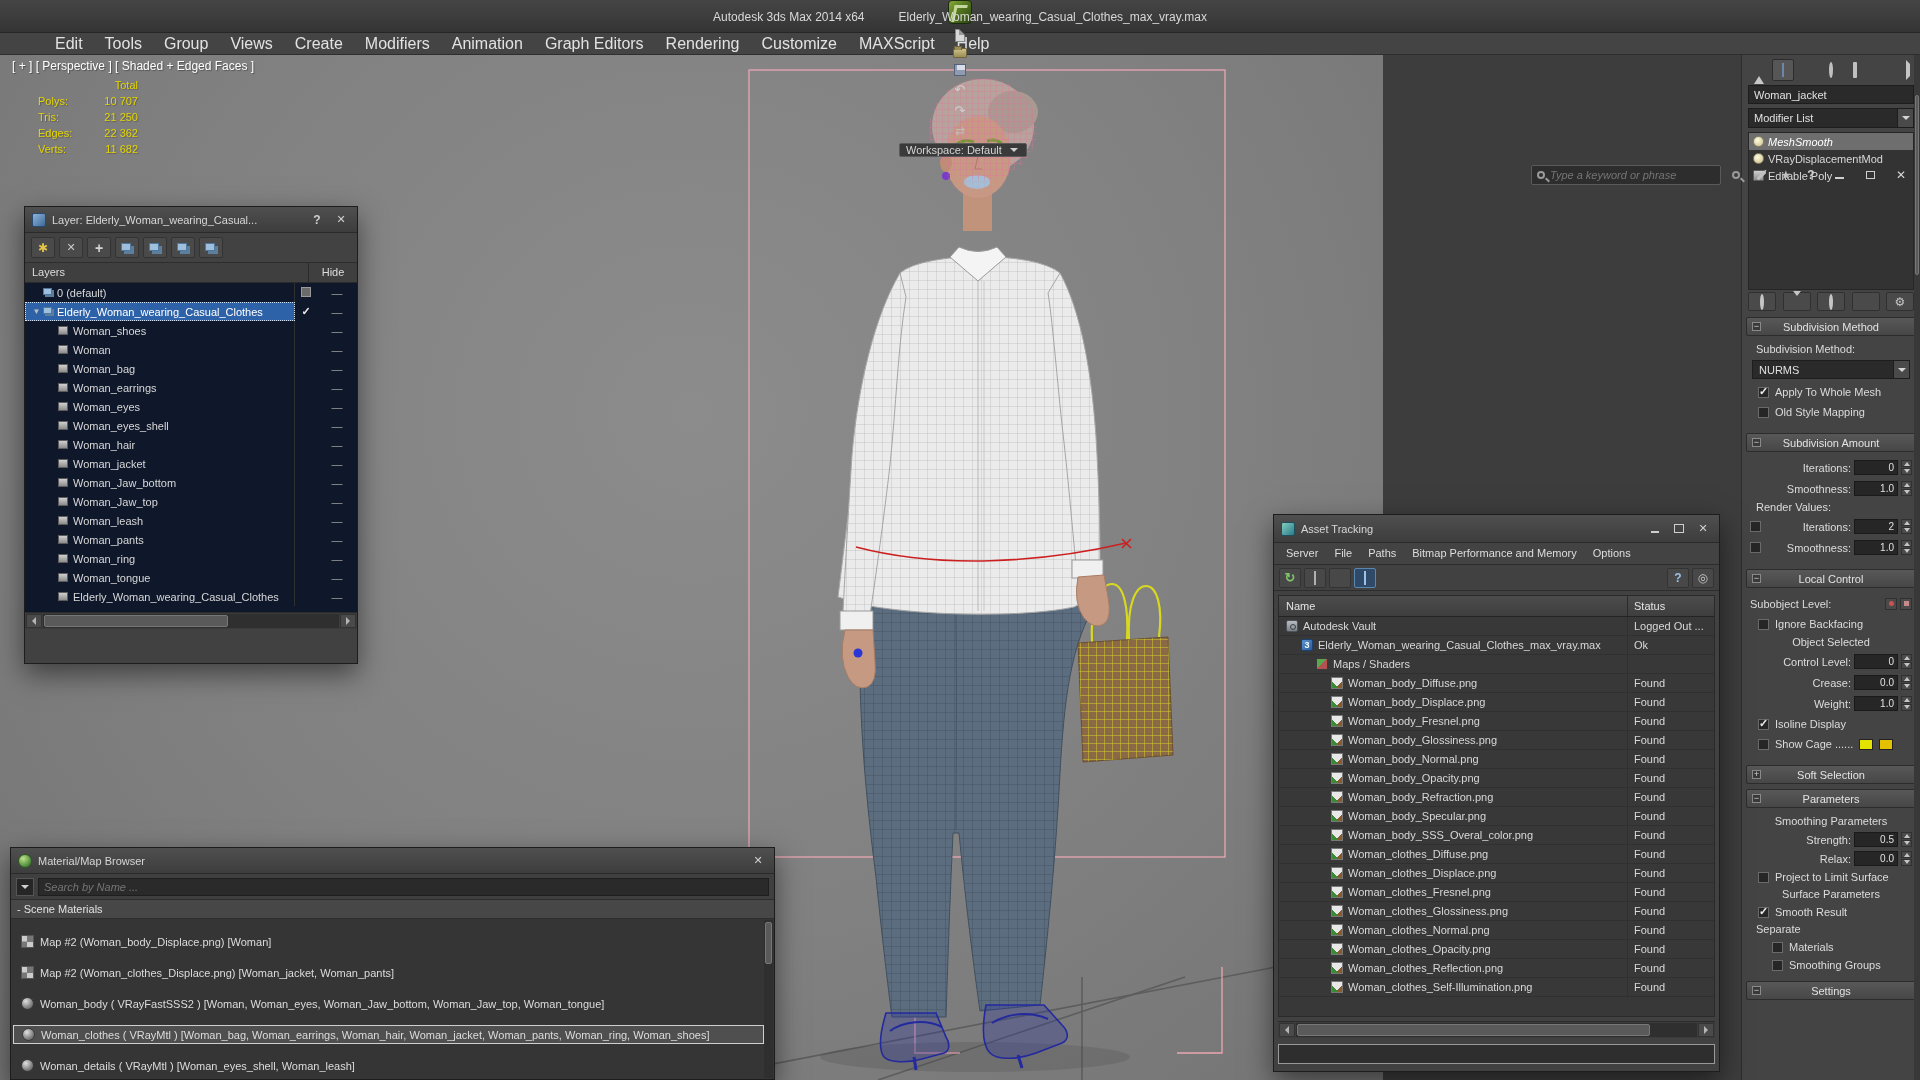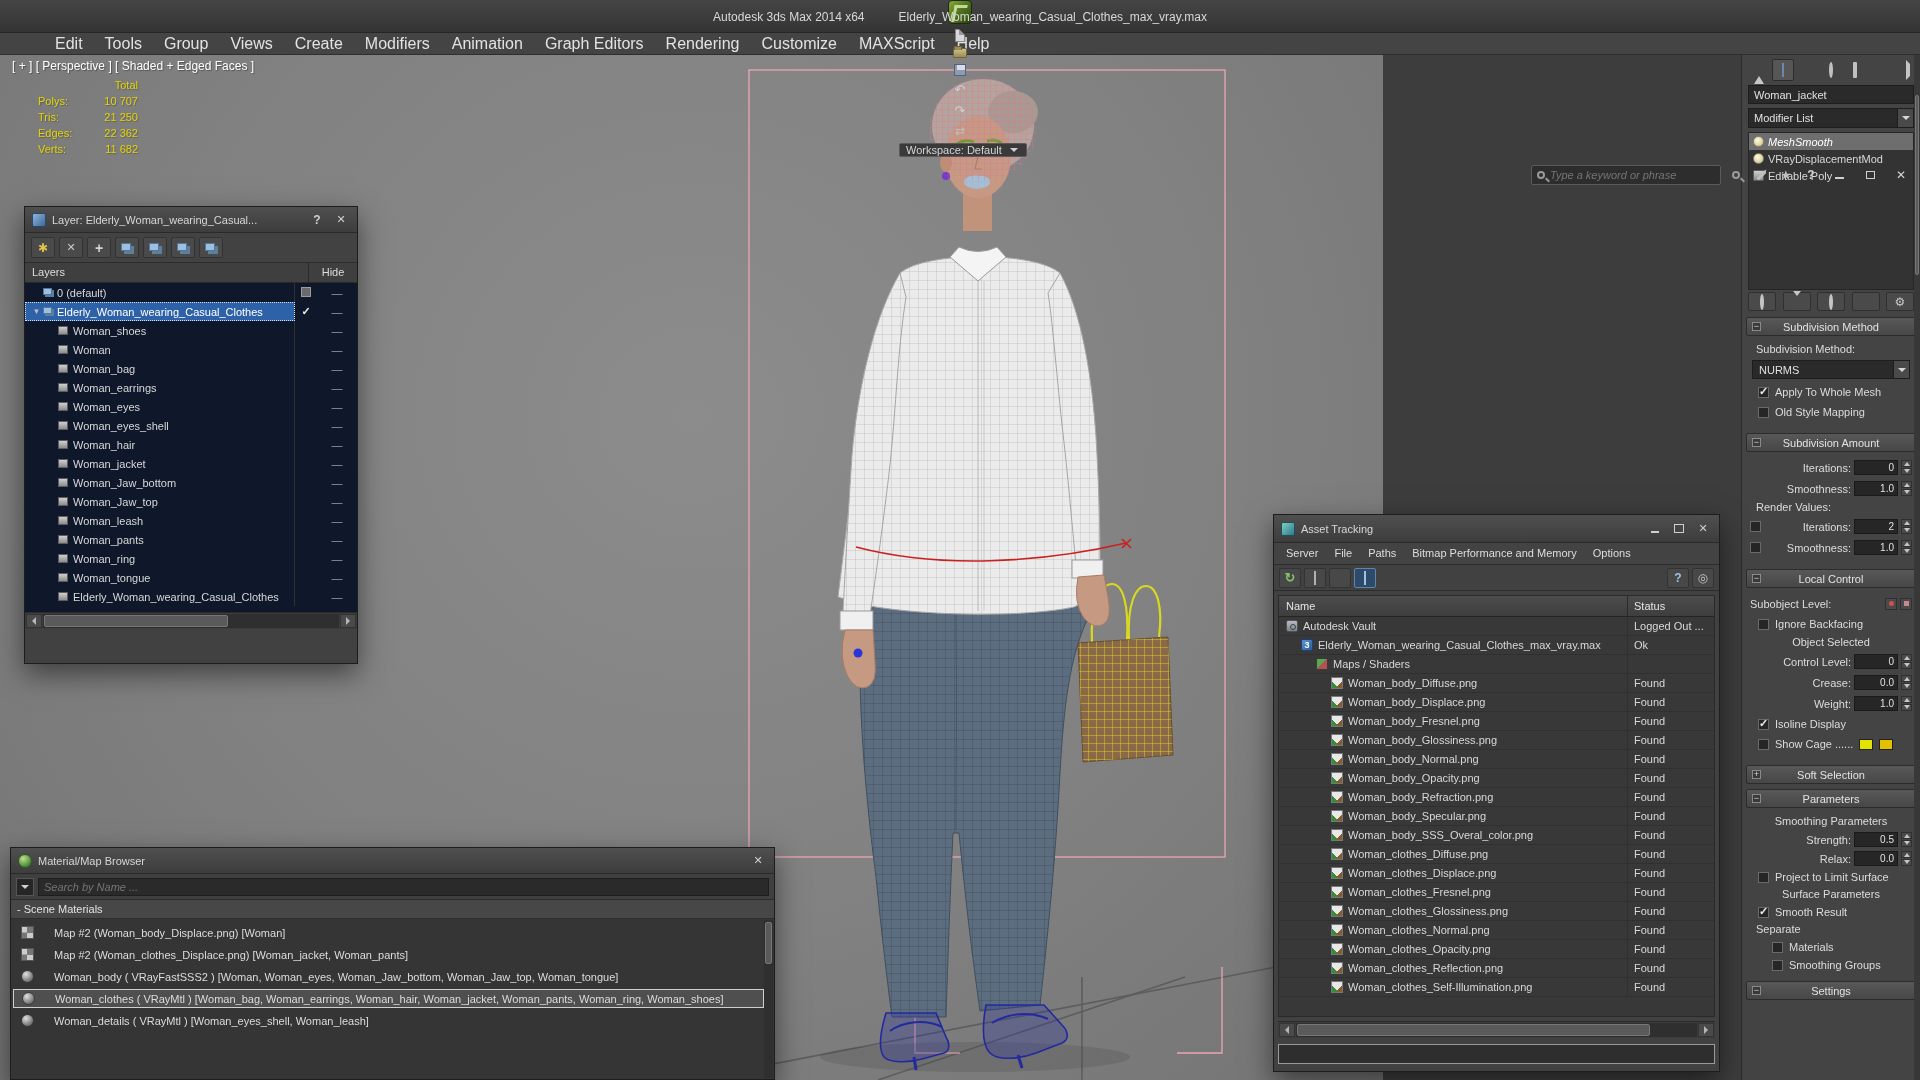--- a/index.html
+++ b/index.html
@@ -115,21 +115,21 @@
   .lyr-footer { height:36px; background:#414141; }
 
   
   .mat-dlg { left:10px; top:847px; width:765px; height:233px; }
   .mat-search { height:26px; background:#3f3f3f; border-bottom:1px solid #2c2c2c; display:flex; align-items:center; gap:4px; padding:0 5px; }
   .filter-btn { width:18px; height:18px; background:#262626; border:1px solid #555; display:flex; align-items:center; justify-content:center; }
   .filter-btn::after { content:""; border:4px solid transparent; border-top-color:#cfcfcf; margin-top:4px; }
   .mat-search input { flex:1; height:18px; background:#2a2a2a; border:1px solid #1e1e1e; color:#b5b5b5; font-style:italic; font-size:11px; padding:0 5px; outline:none; font-family:"Liberation Sans",sans-serif; }
   .mat-section { height:19px; background:#474747; border-bottom:1px solid #2e2e2e; line-height:18px; padding-left:6px; color:#e2e2e2; }
   .mat-list { position:relative; height:160px; background:#353535; padding-top:1px; }
-  .mat-row { height:19px; display:flex; align-items:center; gap:20px; padding-left:8px; margin:3px 10px 0 2px; color:#dcdcdc; white-space:nowrap; overflow:hidden; }
+  .mat-row { height:19px; display:flex; align-items:center; gap:6px; padding-left:8px; margin:12px 10px 0 2px; color:#dcdcdc; white-space:nowrap; overflow:hidden; }
   .mat-row.selected { background:#4f4f4f; border:1px solid #cfcfcf; }
   .mat-ico { width:13px; height:13px; flex:none; }
   .mat-row[data-icon="map"] .mat-ico { border:1px solid #555; background:#777;
     background-image:linear-gradient(90deg,#ccc 50%,transparent 50%),linear-gradient(90deg,transparent 50%,#ccc 50%);
     background-size:11px 5.5px; background-position:0 0,0 5.5px; background-repeat:no-repeat; }
   .mat-row[data-icon="material"] .mat-ico { border-radius:50%; background:radial-gradient(circle at 35% 30%, #e0e0e0,#8a8a8a 55%,#4a4a4a); border:1px solid #3a3a3a; }
   .vscroll { position:absolute; right:1px; top:1px; bottom:1px; width:9px; background:#2f2f2f; }
   .v-thumb { position:absolute; left:1px; width:7px; background:#5a5a5a; border:1px solid #777; border-radius:2px; }
 
   

